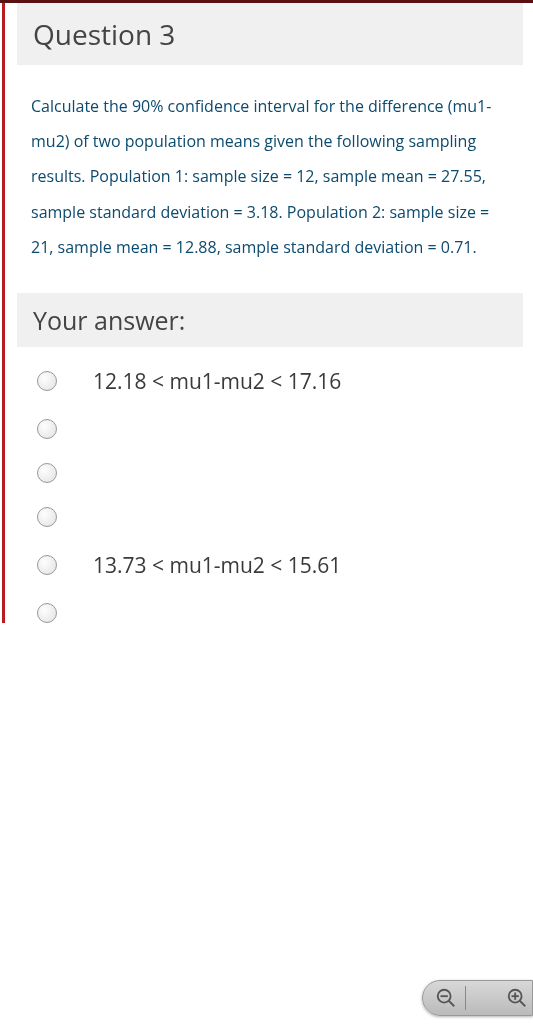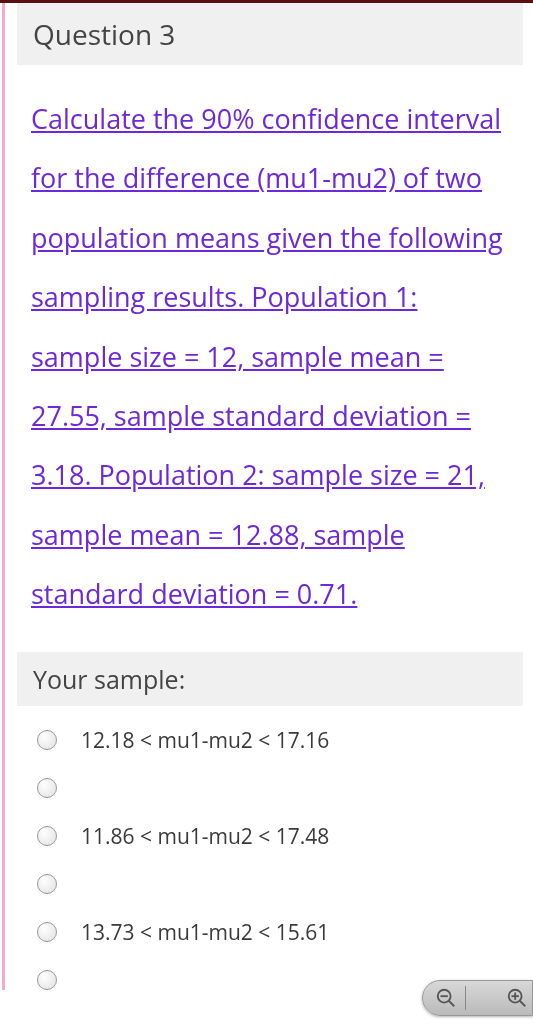--- a/index.html
+++ b/index.html
@@ -17,54 +17,54 @@
       color: #3a3a3a;
     }
     .top-border {
       height: 3px;
       background: #5a1010;
       width: 100%;
     }
     .content-wrapper {
       padding-left: 12px;
       padding-right: 10px;
-      border-left: 3px solid #f9a8d4;
+      border-left: 3px solid #b91c1c;
       margin-left: 2px;
     }
     .question-header {
       background: #f0f0f0;
       padding: 12px 16px;
       font-size: 28px;
       font-weight: 400;
       color: #444;
       margin-bottom: 24px;
     }
     .question-text {
       padding: 0 14px;
-      font-size: 27px;
+      font-size: 16px;
       line-height: 2.2;
-      color: #6d28d9;
+      color: #0c4a6e;
       margin-bottom: 28px;
-      text-decoration: underline;
     }
     .answer-header {
       background: #f0f0f0;
       padding: 10px 16px;
       font-size: 25px;
       font-weight: 400;
       color: #444;
       margin-bottom: 20px;
     }
     .options-container {
       padding: 0 20px;
     }
     .option-row {
       display: flex;
       align-items: center;
       margin-bottom: 24px;
+      gap: 12px;
     }
     .radio-circle {
       width: 20px;
       height: 20px;
       border: 1px solid #999;
       border-radius: 50%;
       background: radial-gradient(circle at 35% 35%, #fefefe, #e0e0e0);
       margin-right: 24px;
       flex-shrink: 0;
       cursor: pointer;
@@ -109,33 +109,32 @@
 <body>
 
 <div class="top-border"></div>
 
 <div class="content-wrapper">
 
   <div class="question-header">Question 3</div>
 
   <div class="question-text">Calculate the 90% confidence interval for the difference (mu1-mu2) of two population means given the following sampling results. Population 1: sample size = 12, sample mean = 27.55, sample standard deviation = 3.18. Population 2: sample size = 21, sample mean = 12.88, sample standard deviation = 0.71.</div>
 
-  <div class="answer-header">Your sample:</div>
+  <div class="answer-header">Your answer:</div>
 
   <div class="options-container">
     <div class="option-row">
       <div class="radio-circle"></div>
       <span class="option-label">12.18 &lt; mu1-mu2 &lt; 17.16</span>
     </div>
     <div class="option-row">
       <div class="radio-circle"></div>
     </div>
     <div class="option-row">
       <div class="radio-circle"></div>
-      <span class="option-label">11.86 &lt; mu1-mu2 &lt; 17.48</span>
     </div>
     <div class="option-row">
       <div class="radio-circle"></div>
     </div>
     <div class="option-row">
       <div class="radio-circle"></div>
       <span class="option-label">13.73 &lt; mu1-mu2 &lt; 15.61</span>
     </div>
     <div class="option-row">
       <div class="radio-circle"></div>

